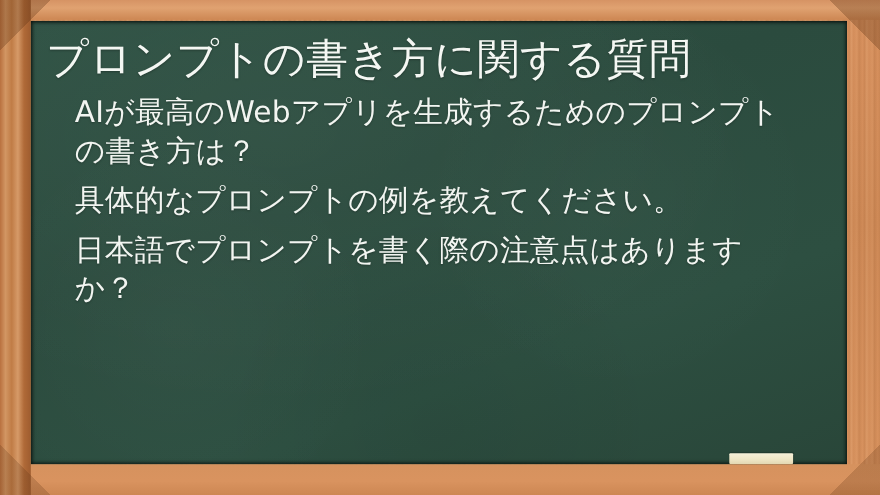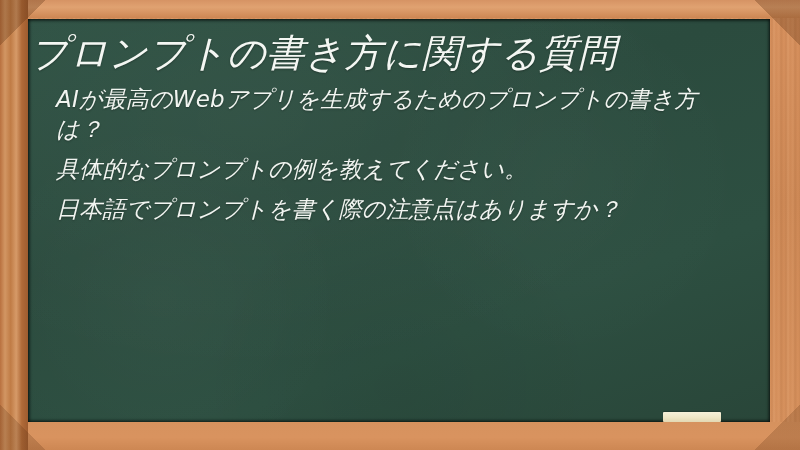--- a/index.html
+++ b/index.html
@@ -119,44 +119,43 @@
       radial-gradient(circle at 18% 70%, rgba(255,255,255,0.022) 0%, rgba(255,255,255,0) 28%),
       radial-gradient(circle at 72% 40%, rgba(255,255,255,0.018) 0%, rgba(255,255,255,0) 32%),
       radial-gradient(circle at 50% 92%, rgba(0,0,0,0.05) 0%, rgba(0,0,0,0) 40%);
     pointer-events: none;
   }
 
   
   .board-content {
     position: absolute;
     inset: 0;
-    padding: 12px 18px 0 2px;
+    padding: 12px 18px 0 14px;
     box-sizing: border-box;
-    font-style: italic;
   }
 
   #board-title {
     color: #f4f7f3;
     font-size: 38px;
     line-height: 1.16;
     font-weight: 400;
     letter-spacing: 0.5px;
     margin: 0 0 10px 0;
     white-space: nowrap;
     text-shadow: 0 1px 2px rgba(0,0,0,0.30);
   }
 
   #question-list {
     list-style: none;
     margin: 0;
     padding: 0 22px 0 26px;
   }
   #question-list li {
     color: #f2f5f1;
-    font-size: 23px;
+    font-size: 27px;
     line-height: 1.30;
     letter-spacing: 0.2px;
     margin: 0 0 10px 0;
     text-shadow: 0 1px 2px rgba(0,0,0,0.28);
   }
 
   
   #chalk-stick {
     position: absolute;
     right: 49px;

